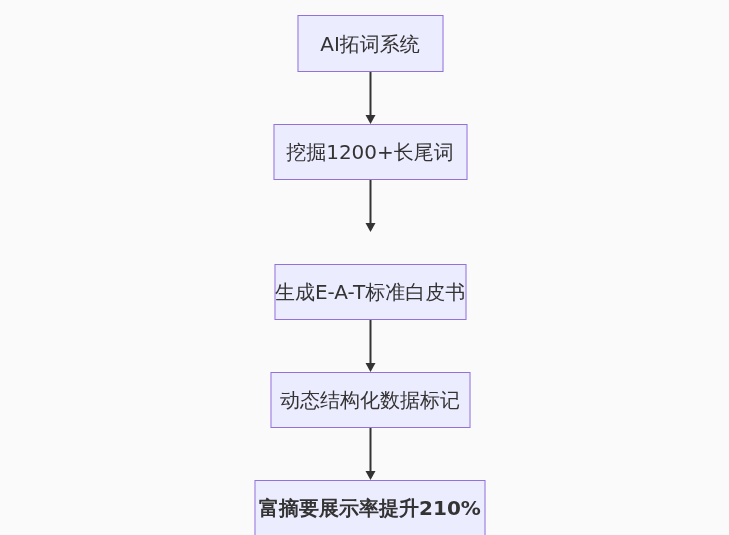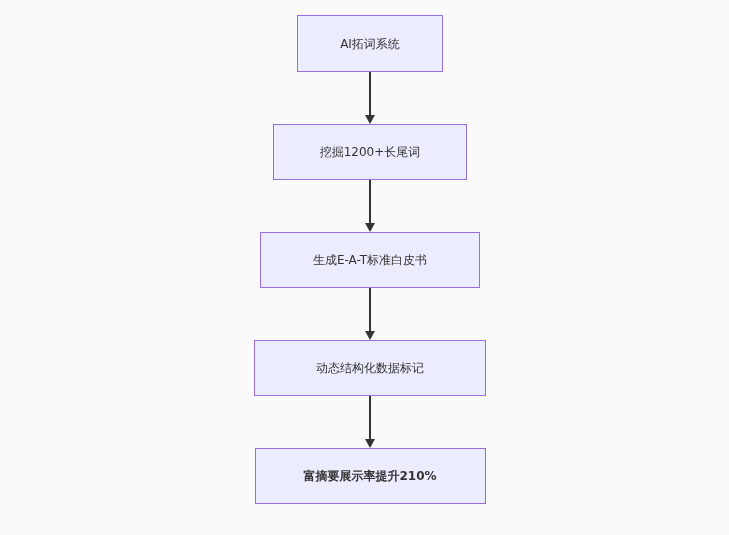--- a/index.html
+++ b/index.html
@@ -29,30 +29,30 @@
     box-sizing: border-box;
     height: 56px;
     background: #ECECFF;
     border: 1.5px solid #9370DB;
     display: flex;
     align-items: center;
     justify-content: center;
     flex: none;
   }
   .node-label {
-    font-size: 12px;
+    font-size: 20px;
     color: #333333;
     white-space: nowrap;
     line-height: 1;
   }
   
   .node-1 { width: 146px; height: 57px; }
   .node-2 { width: 194px; }
-  .node-3 { width: 220px; }
-  .node-4 { width: 232px; }
+  .node-3 { width: 192px; margin-top: 32px; }
+  .node-4 { width: 200px; }
   .node-5 { width: 231px; font-weight: bold; }
   .arrow {
     height: 52px;
     flex: none;
     display: flex;
     flex-direction: column;
     align-items: center;
     justify-content: flex-end;
   }
   .arrow-line {

